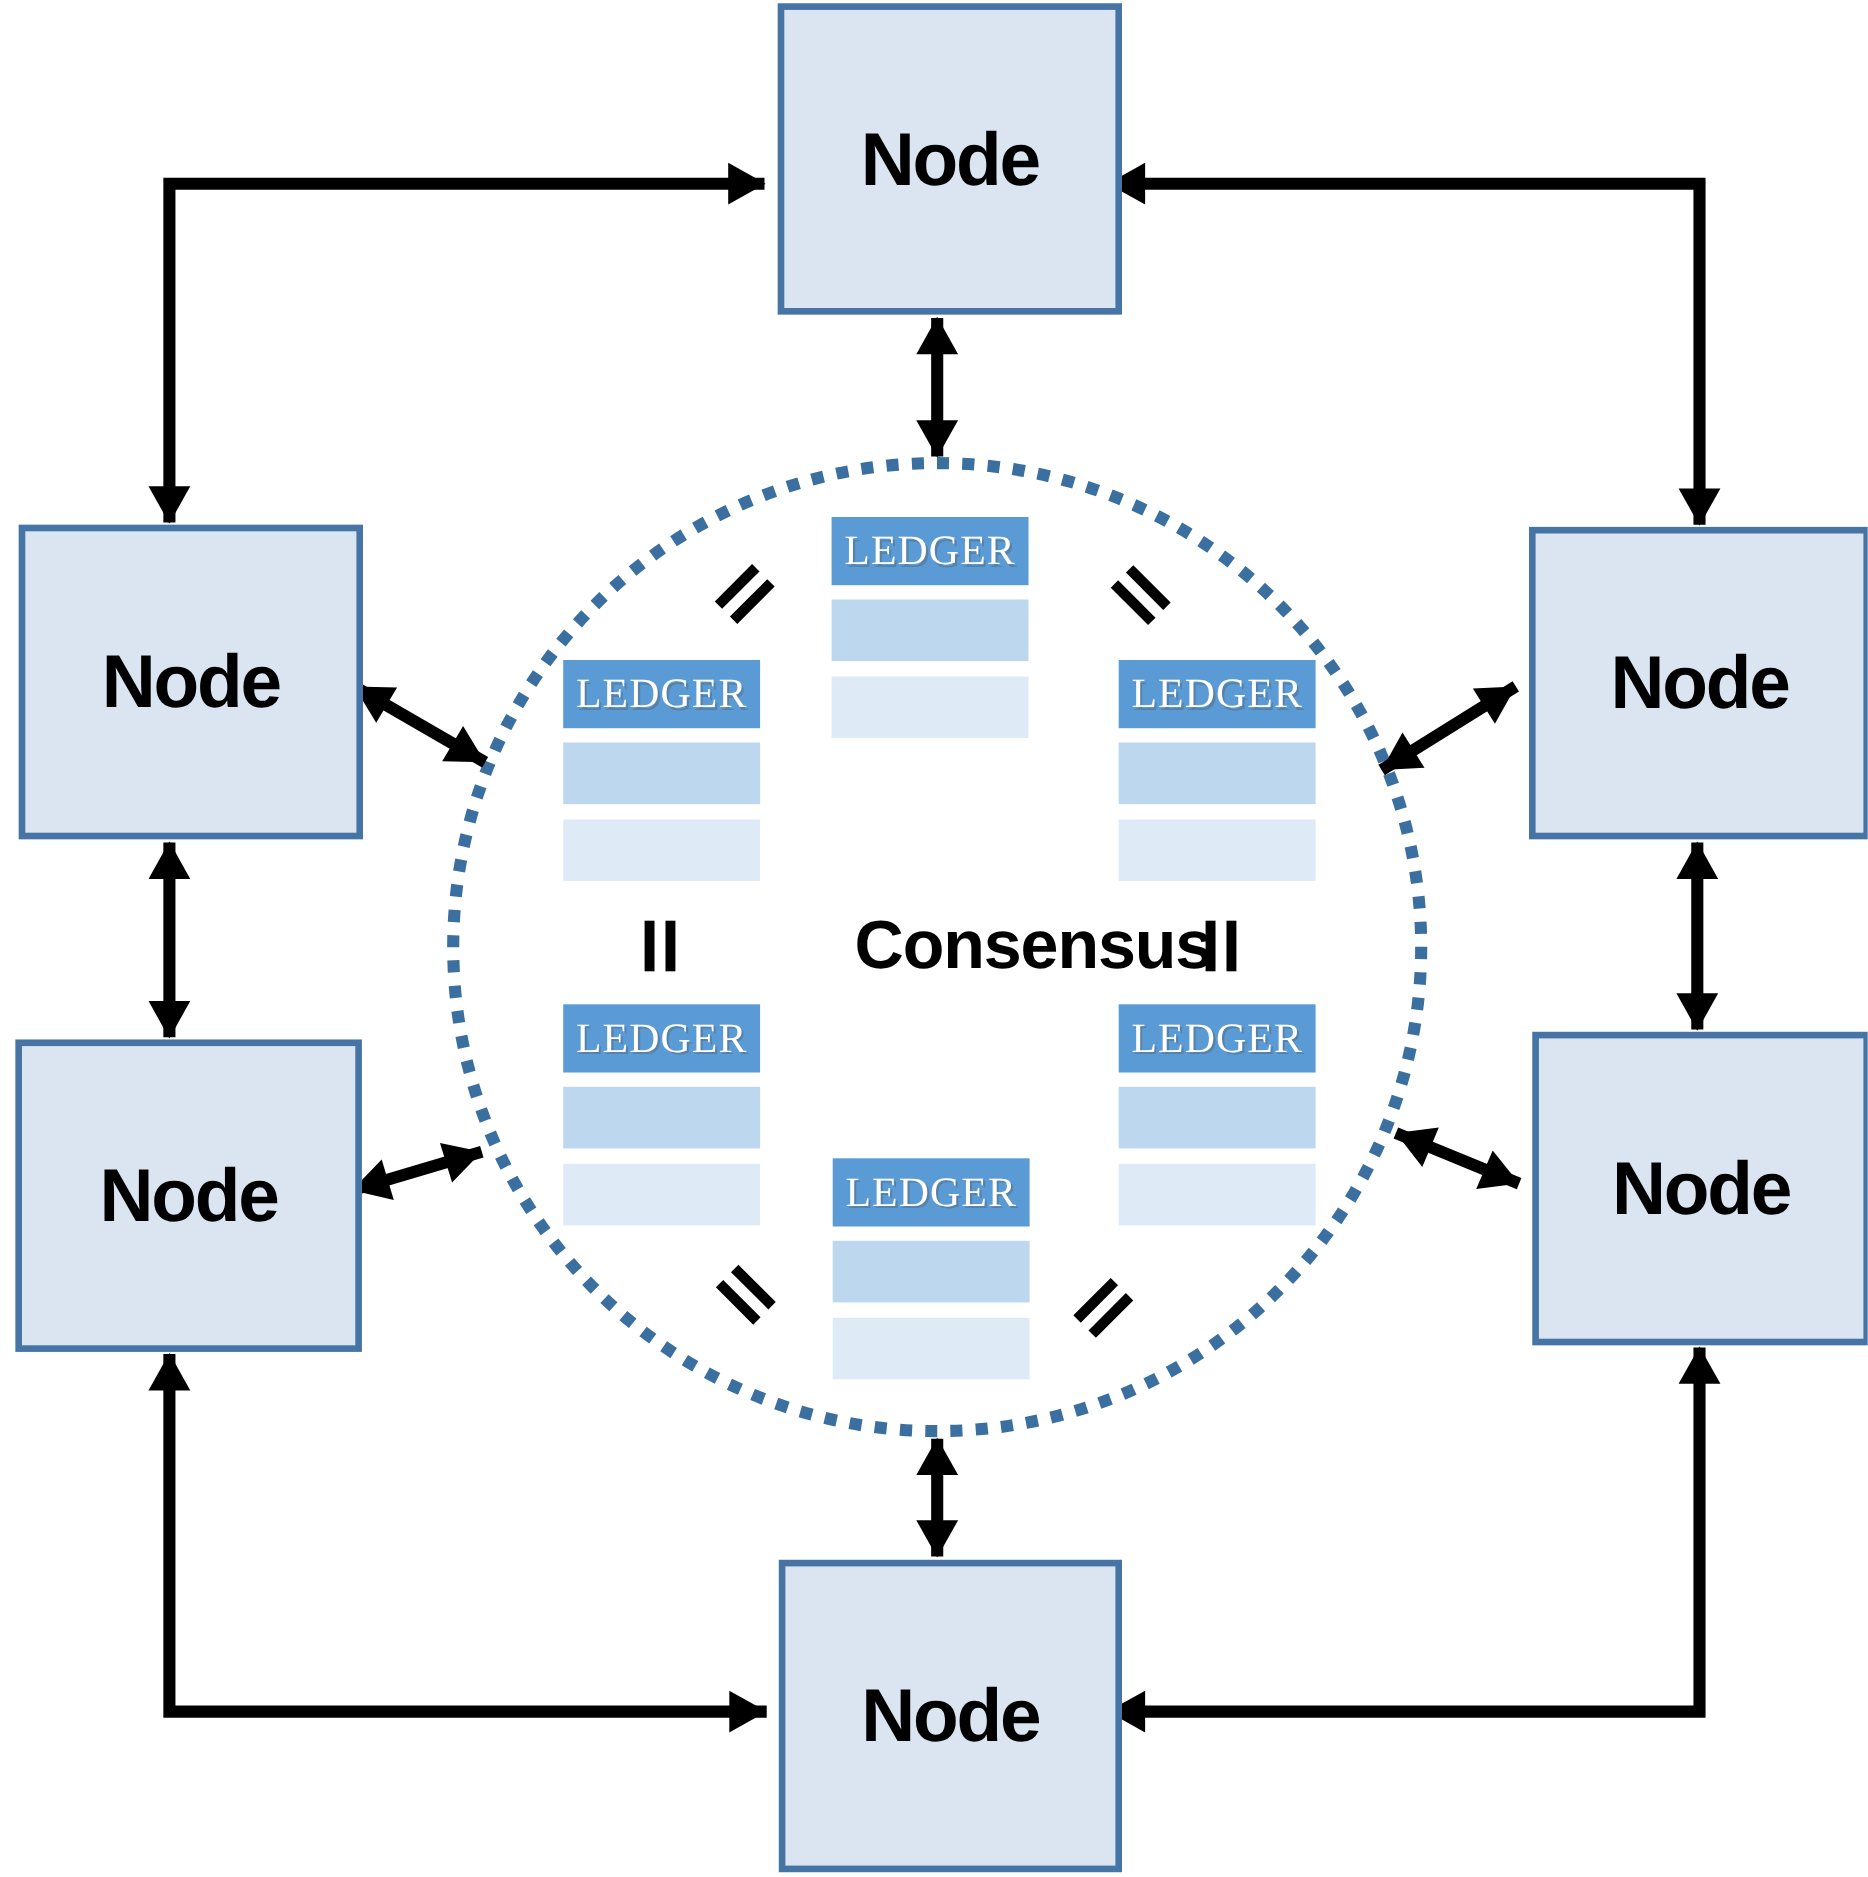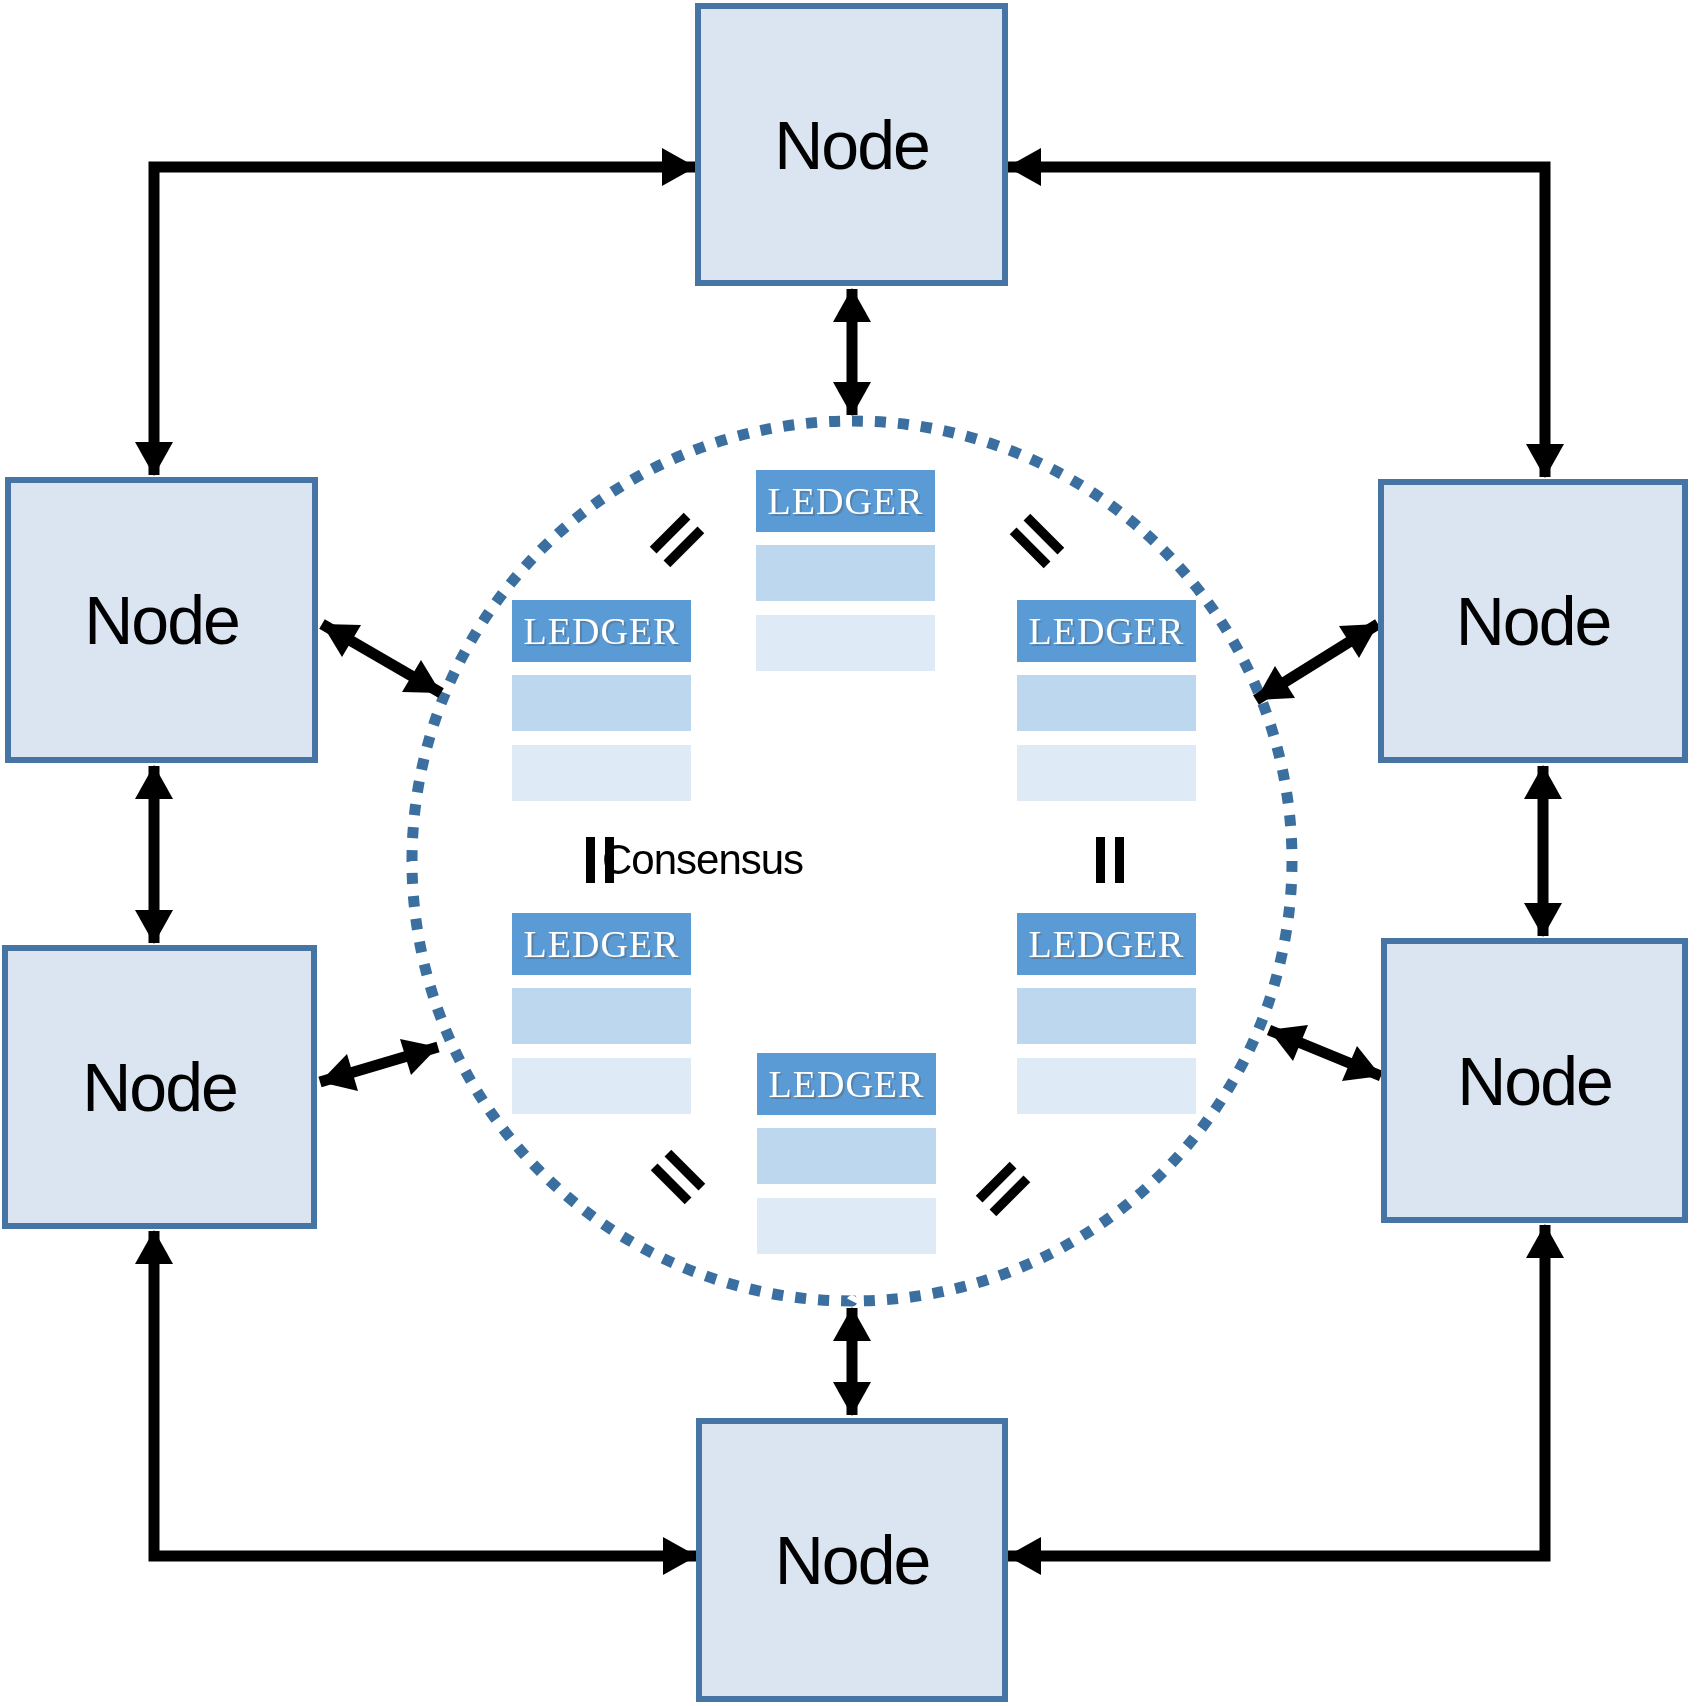--- a/index.html
+++ b/index.html
@@ -19,22 +19,23 @@
   .node-box {
     position: absolute;
     box-sizing: border-box;
     background: #dbe5f1;
     border: 6px solid #4674a5;
     display: flex;
     align-items: center;
     justify-content: center;
     color: #000000;
     font-size: 68px;
-    font-weight: normal;
+    font-weight: bold;
     letter-spacing: -2px;
+    margin-left: 12px;
   }
   .node-top         { left: 695px;  top: 3px;    width: 313px; height: 283px; }
   .node-upper-left  { left: 5px;    top: 477px;  width: 313px; height: 286px; }
   .node-upper-right { left: 1378px; top: 479px;  width: 310px; height: 284px; }
   .node-lower-left  { left: 2px;    top: 945px;  width: 315px; height: 284px; }
   .node-lower-right { left: 1381px; top: 938px;  width: 307px; height: 285px; }
   .node-bottom      { left: 696px;  top: 1418px; width: 312px; height: 284px; }
 
   .ledger { position: absolute; width: 179px; font-family: Liberation Serif, serif; }
   .ledger-header {
@@ -59,23 +60,23 @@
   .ledger-lower-right { left: 1017px; top: 913px;  }
   .ledger-bottom      { left: 757px;  top: 1053px; }
 
   .consensus-label {
     position: absolute;
     left: 602px;
     top: 815px;
     width: 500px;
     height: 90px;
     line-height: 90px;
-    text-align: left;
-    font-size: 42px;
-    font-weight: normal;
+    text-align: right;
+    font-size: 62px;
+    font-weight: bold;
     letter-spacing: -1px;
     color: #000000;
   }
 </style>
 </head>
 <body>
 
 <div id="canvas">
 
   <svg id="wires" viewBox="0 0 1698 1706" xmlns="http://www.w3.org/2000/svg">

